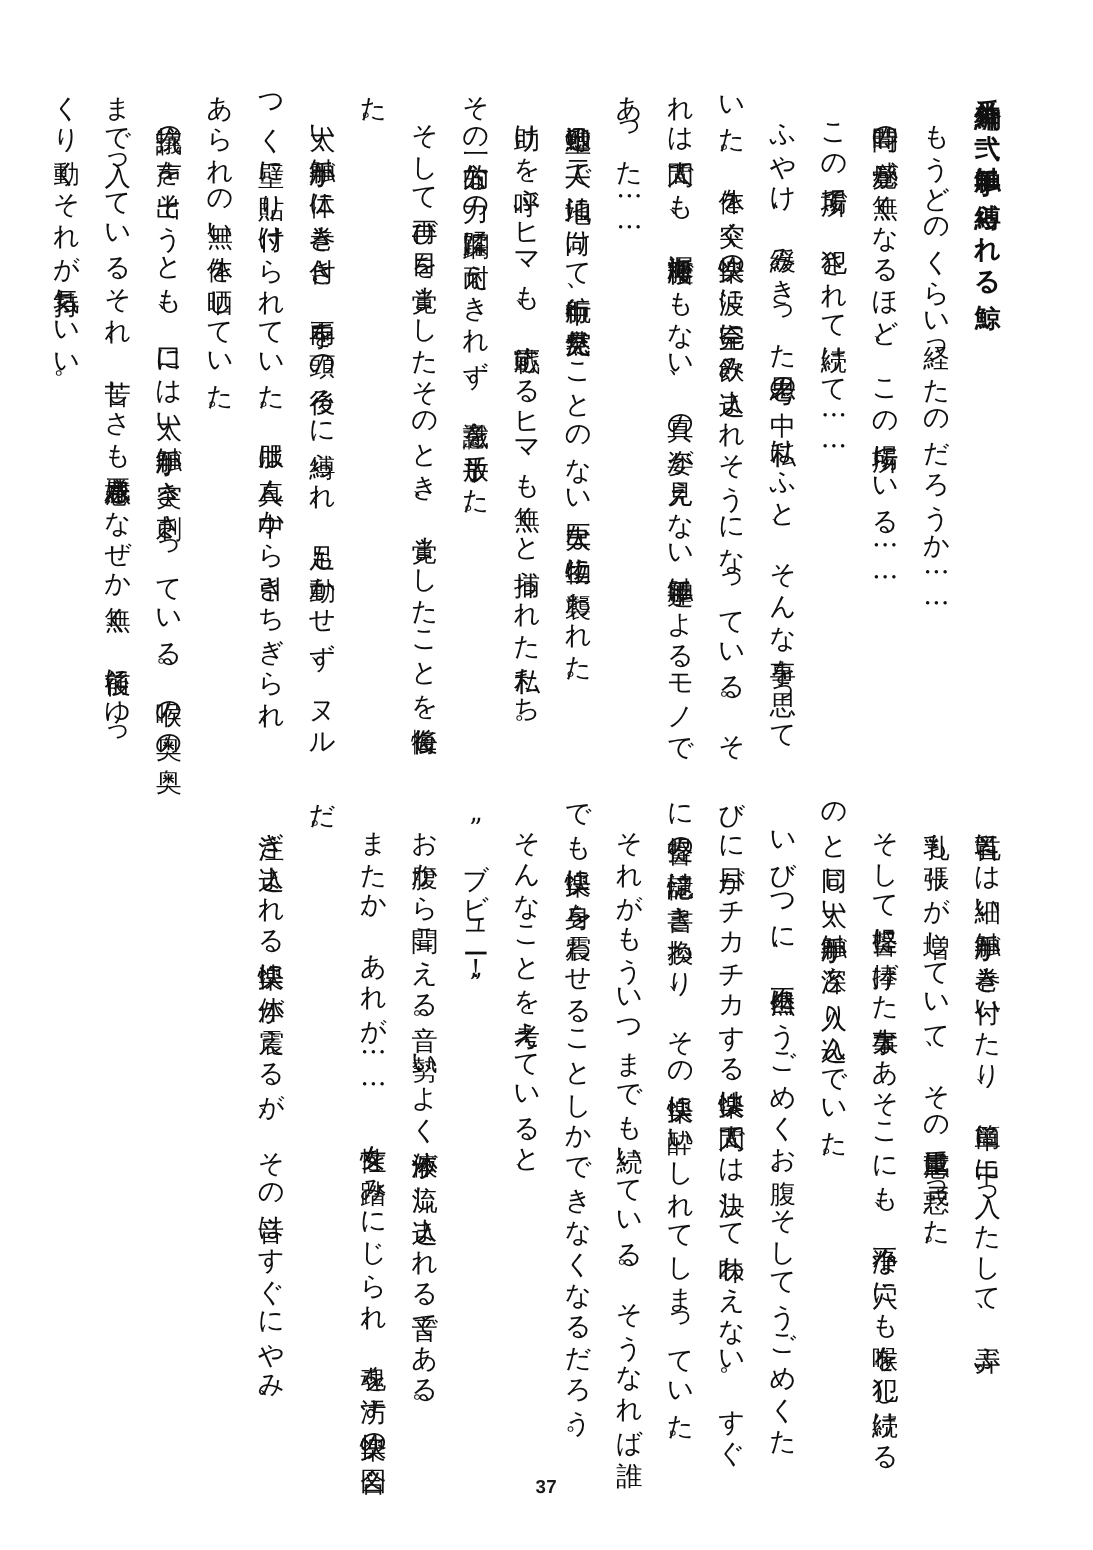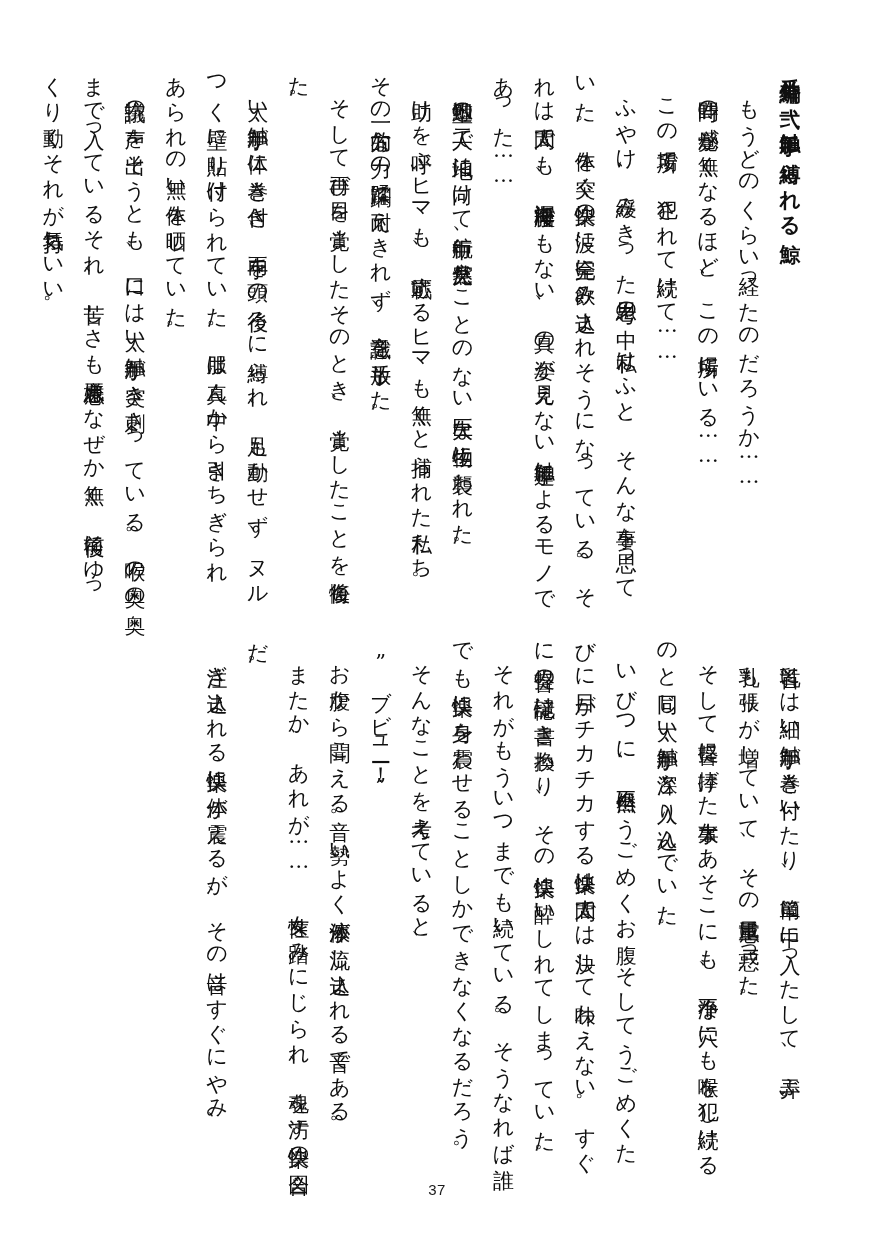--- a/index.html
+++ b/index.html
@@ -74,20 +74,21 @@
   .folio {
     position: absolute;
     left: 0;
     right: 0;
     bottom: 42px;
     text-align: center;
     font-family: "Liberation Sans", "DejaVu Sans", sans-serif;
     font-size: 15px;
     color: #1a1a1a;
     letter-spacing: 0.02em;
+    font-weight: bold;
   }
 
   
   .paper-tone {
     position: absolute;
     inset: 0;
     pointer-events: none;
     background: #ffffff;
     opacity: 0;
   }

